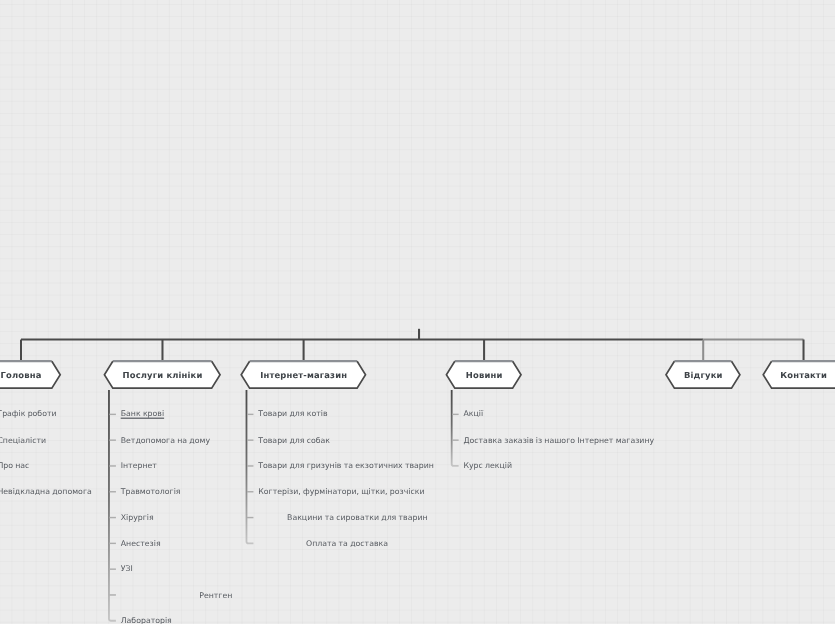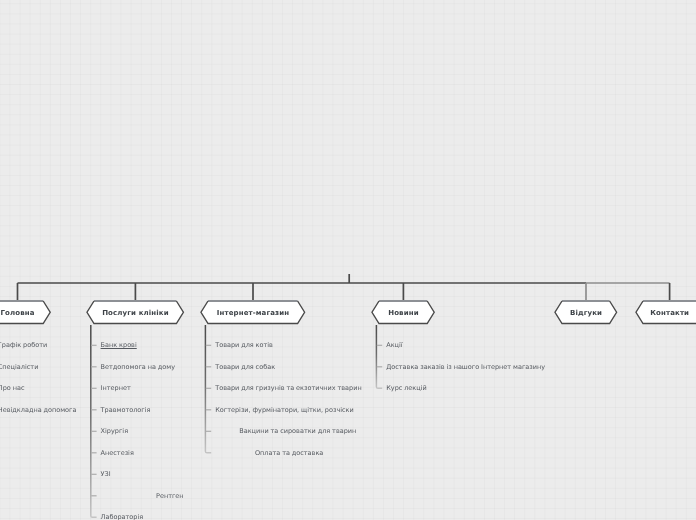--- a/index.html
+++ b/index.html
@@ -146,21 +146,21 @@
     <div class="item" style="left: -2.2px; top: 363.6px;">Спеціалісти</div>
     <div class="item" style="left: -2.2px; top: 385.1px;">Про нас</div>
     <div class="item" style="left: -2.2px; top: 406.6px;">Невідкладна допомога</div>
     <div class="item" style="left: 100.6px; top: 342.1px; text-decoration: underline;">Банк крові</div>
     <div class="item" style="left: 100.6px; top: 363.6px;">Ветдопомога на дому</div>
     <div class="item" style="left: 100.6px; top: 385.1px;">Інтернет</div>
     <div class="item" style="left: 100.6px; top: 406.6px;">Травмотологія</div>
     <div class="item" style="left: 100.6px; top: 428.1px;">Хірургія</div>
     <div class="item" style="left: 100.6px; top: 449.6px;">Анестезія</div>
     <div class="item" style="left: 100.6px; top: 471.1px;">УЗІ</div>
-    <div class="item" style="left: 108px; top: 492.6px; padding-left: 48px;">Рентген</div>
+    <div class="item" style="left: 118px; top: 492.6px; padding-left: 48px;">Рентген</div>
     <div class="item" style="left: 100.6px; top: 514.1px; text-align: center;">Лабораторія</div>
     <div class="item" style="left: 215.2px; top: 342.1px;">Товари для котів</div>
     <div class="item" style="left: 215.2px; top: 363.6px;">Товари для собак</div>
     <div class="item" style="left: 215.2px; top: 385.1px;">Товари для гризунів та екзотичних тварин</div>
     <div class="item" style="left: 215.2px; top: 406.6px;">Когтерізи, фурмінатори, щітки, розчіски</div>
     <div class="item" style="left: 215.2px; top: 428.1px; margin-left: 24px;">Вакцини та сироватки для тварин</div>
     <div class="item" style="left: 231px; top: 449.6px; margin-left: 24px;">Оплата та доставка</div>
     <div class="item" style="left: 386.2px; top: 342.1px;">Акції</div>
     <div class="item" style="left: 386.2px; top: 363.6px;">Доставка заказів із нашого Інтернет магазину</div>
     <div class="item" style="left: 386.2px; top: 385.1px;">Курс лекцій</div>

